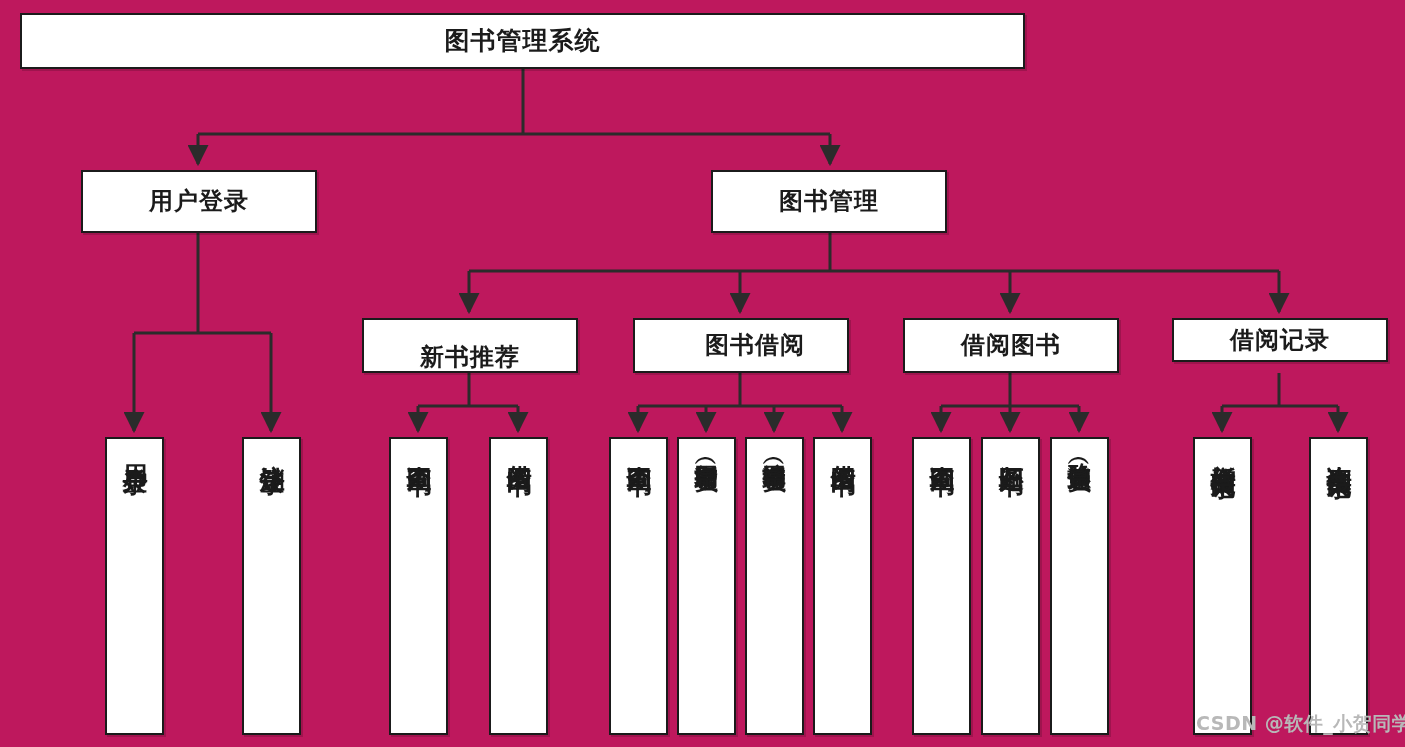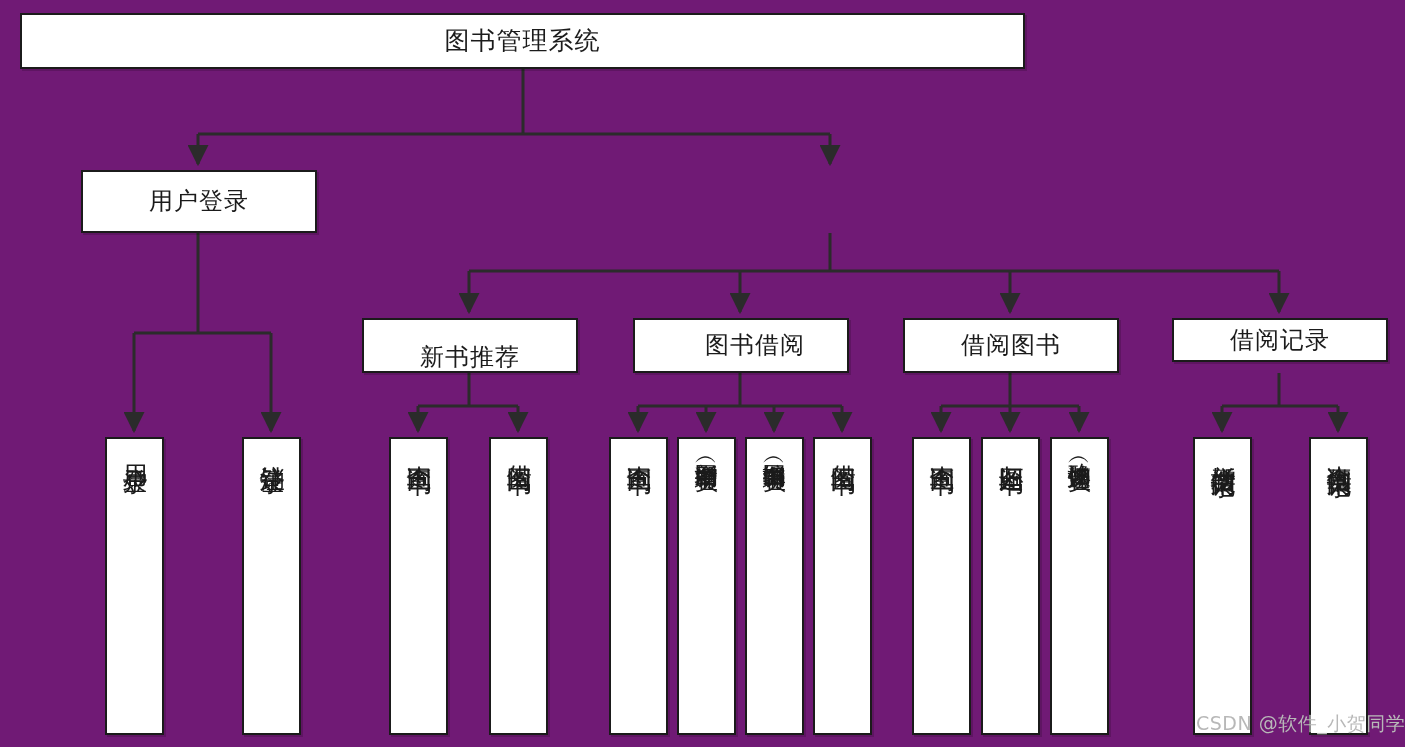--- a/index.html
+++ b/index.html
@@ -5,23 +5,24 @@
 <style>
   html, body {
     margin: 0;
     padding: 0;
     background: #ffffff;
   }
   #diagram-root {
     position: relative;
     width: 1405px;
     height: 747px;
-    background: #701a75;
+    background: #be185d;
     font-family: "DejaVu Sans", "Liberation Sans", sans-serif;
     overflow: hidden;
+    font-weight: bold;
   }
   #edge-layer {
     position: absolute;
     left: 0;
     top: 0;
     width: 1405px;
     height: 747px;
     pointer-events: none;
   }
   .node {
@@ -135,20 +136,23 @@
     </g>
   </svg>
 
   <div class="node horiz root" style="left:20px; top:13px; width:1005px; height:56px;">
     <span class="node-label">图书管理系统</span>
   </div>
 
   <div class="node horiz" style="left:81px; top:170px; width:236px; height:63px;">
     <span class="node-label">用户登录</span>
   </div>
+  <div class="node horiz" style="left:711px; top:170px; width:236px; height:63px;">
+    <span class="node-label">图书管理</span>
+  </div>
 
   <div class="node horiz" style="left:362px; top:318px; width:216px; height:55px;align-items:flex-end;">
     <span class="node-label">新书推荐</span>
   </div>
   <div class="node horiz" style="left:633px; top:318px; width:216px; height:55px;padding-left:28px;">
     <span class="node-label">图书借阅</span>
   </div>
   <div class="node horiz" style="left:903px; top:318px; width:216px; height:55px;">
     <span class="node-label">借阅图书</span>
   </div>

